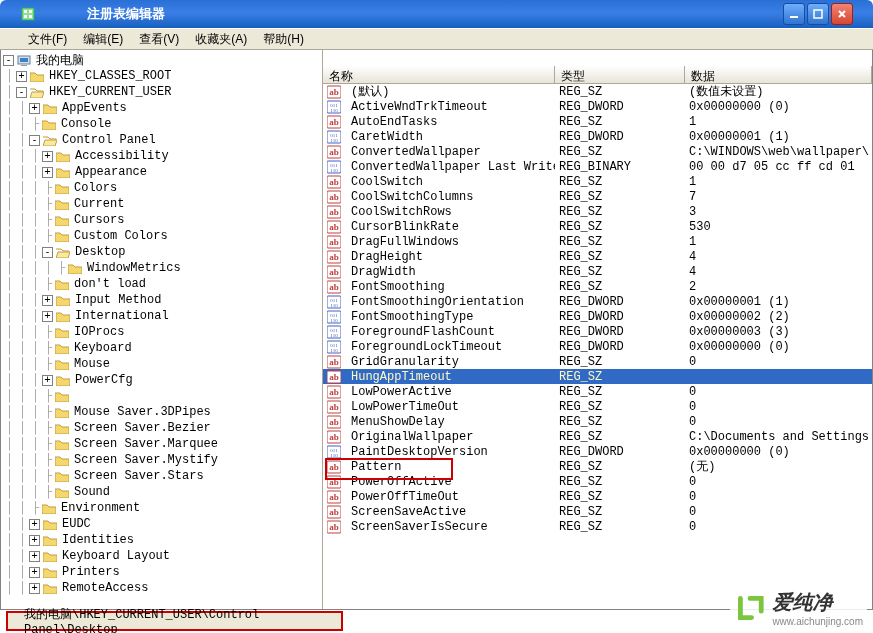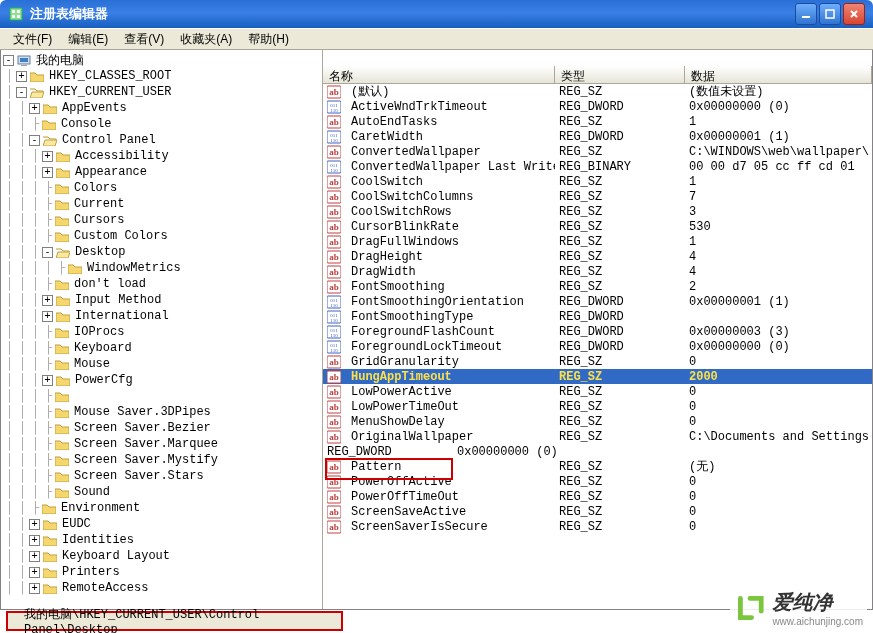--- a/index.html
+++ b/index.html
@@ -1,39 +1,39 @@
 <!DOCTYPE html>
 <html><head>
 <meta charset="utf-8">
 <style>
 * { box-sizing: border-box; margin: 0; padding: 0; }
 body { font-family: "SimSun", "宋体", Tahoma, sans-serif; font-size: 12px; background: #fff; width: 873px; height: 633px; overflow: hidden; position: relative; }
-.titlebar { height: 28px; background: linear-gradient(to bottom, #2a6fd6 0%, #3a7fe6 45%, #165fbf 100%); display: flex; align-items: center; padding: 0 8px; color: #fff; border-radius: 6px 6px 0 0; }
+.titlebar { height: 28px; background: linear-gradient(to bottom, #2a6fd6 0%, #3a7fe6 45%, #165fbf 100%); display: flex; align-items: center; padding: 0 20px; color: #fff; border-radius: 6px 6px 0 0; gap: 45px; }
 .titlebar .app-icon { width: 16px; height: 16px; margin-right: 6px; display: inline-flex; align-items: center; justify-content: center; }
 .titlebar .title { font-weight: bold; flex: 1; font-size: 13px; }
 .win-btns { display: flex; gap: 2px; }
 .win-btn { width: 22px; height: 22px; border: 1px solid #1a4c9e; background: linear-gradient(to bottom, #6faefd, #2f74d0); border-radius: 3px; display: flex; align-items: center; justify-content: center; color: #fff; font-weight: bold; font-family: Tahoma, sans-serif; cursor: pointer; }
 .win-btn.close { background: linear-gradient(to bottom, #f08474, #d8462f); border-color: #a02010; }
-.menubar { height: 22px; background: #ece9d8; border-bottom: 1px solid #aca899; display: flex; align-items: center; padding: 0 5px; border-top: 1px solid #fff; }
+.menubar { height: 22px; background: #ece9d8; border-bottom: 1px solid #aca899; display: flex; align-items: center; padding: 0 20px; border-top: 1px solid #fff; }
 .menubar .menu-item { padding: 2px 8px; cursor: pointer; }
 .content { display: flex; height: 560px; border: 1px solid #848284; border-top: none; }
 .tree-pane { width: 322px; background: #fff; overflow: auto; border-right: 1px solid #aca899; padding: 2px; }
 .list-pane { flex: 1; background: #fff; overflow: auto; position: relative; margin-top: 16px; }
 .list-header { display: flex; background: #ece9d8; border-bottom: 1px solid #aca899; height: 18px; position: sticky; top: 0; }
 .list-header .col { border-right: 1px solid #aca899; padding: 2px 6px; font-size: 12px; background: linear-gradient(to bottom, #fefefe, #e7e5d8); cursor: pointer; overflow: hidden; }
 .col-name { width: 232px; }
 .col-type { width: 130px; }
 .col-data { flex: 1; }
 .list-body .row { display: flex; height: 15px; align-items: center; white-space: nowrap; font-family: "SimSun", "Courier New", monospace; }
 .list-body .row .cell { padding: 0 4px; overflow: hidden; }
 .list-body .row .cell-name { width: 232px; display: flex; align-items: center; gap: 10px; }
 .list-body .row .cell-type { width: 130px; }
 .list-body .row .cell-data { flex: 1; }
 .val-icon { width: 14px; height: 14px; flex-shrink: 0; }
-.row.selected { background: #316ac5; color: #fde047; font-weight: bold; }
+.row.selected { background: #316ac5; color: #fef9c3; }
 .tree-row { display: flex; align-items: center; height: 16px; font-family: "SimSun", "Courier New", monospace; }
 .tree-toggle { width: 11px; height: 11px; border: 1px solid #808080; display: inline-flex; align-items: center; justify-content: center; font-size: 10px; line-height: 1; cursor: pointer; margin-right: 3px; font-family: monospace; color: #000; background: #fff; }
 .tree-line { width: 13px; display: inline-block; text-align: center; color: #a0a0a0; }
 .folder-icon { width: 14px; height: 12px; display: inline-block; margin-right: 3px; flex-shrink: 0; }
 .tree-label { padding: 0 2px; }
 .statusbar { height: 20px; background: #ece9d8; border: 2px solid #c00; display: flex; align-items: center; padding: 0 16px; font-family: "SimSun", "Courier New", monospace; position: absolute; bottom: 2px; left: 6px; right: 530px; }
 .highlight-box { position: absolute; border: 2px solid #c00; pointer-events: none; }
 .watermark { position: absolute; right: 6px; bottom: 4px; background: rgba(255,255,255,0.85); padding: 2px 4px; display: flex; align-items: center; gap: 6px; }
 .watermark .logo { width: 32px; height: 32px; }
 .watermark .cn { font-size: 20px; font-weight: bold; color: #333; font-family: "Microsoft YaHei", sans-serif; font-style: italic; }
@@ -565,20 +565,21 @@
           <div class="cell cell-data">0x00000001 (1)</div>
         </div>
         <div class="row">
           <div class="cell cell-name">
             <svg class="val-icon">
               <use href="#icon-bin"></use>
             </svg>
             <span>FontSmoothingType</span>
           </div>
           <div class="cell cell-type">REG_DWORD</div>
+          <div class="cell cell-data">0x00000002 (2)</div>
         </div>
         <div class="row">
           <div class="cell cell-name">
             <svg class="val-icon">
               <use href="#icon-bin"></use>
             </svg>
             <span>ForegroundFlashCount</span>
           </div>
           <div class="cell cell-type">REG_DWORD</div>
           <div class="cell cell-data">0x00000003 (3)</div>
@@ -604,21 +605,20 @@
           <div class="cell cell-data">0</div>
         </div>
         <div class="row selected">
           <div class="cell cell-name">
             <svg class="val-icon">
               <use href="#icon-sz"></use>
             </svg>
             <span>HungAppTimeout</span>
           </div>
           <div class="cell cell-type">REG_SZ</div>
-          <div class="cell cell-data">2000</div>
         </div>
         <div class="row">
           <div class="cell cell-name">
             <svg class="val-icon">
               <use href="#icon-sz"></use>
             </svg>
             <span>LowPowerActive</span>
           </div>
           <div class="cell cell-type">REG_SZ</div>
           <div class="cell cell-data">0</div>
@@ -647,20 +647,26 @@
           <div class="cell cell-name">
             <svg class="val-icon">
               <use href="#icon-sz"></use>
             </svg>
             <span>OriginalWallpaper</span>
           </div>
           <div class="cell cell-type">REG_SZ</div>
           <div class="cell cell-data">C:\Documents and Settings</div>
         </div>
         <div class="row">
+          <div class="cell cell-name">
+            <svg class="val-icon">
+              <use href="#icon-bin"></use>
+            </svg>
+            <span>PaintDesktopVersion</span>
+          </div>
           <div class="cell cell-type">REG_DWORD</div>
           <div class="cell cell-data">0x00000000 (0)</div>
         </div>
         <div class="row">
           <div class="cell cell-name">
             <svg class="val-icon">
               <use href="#icon-sz"></use>
             </svg>
             <span>Pattern</span>
           </div>

